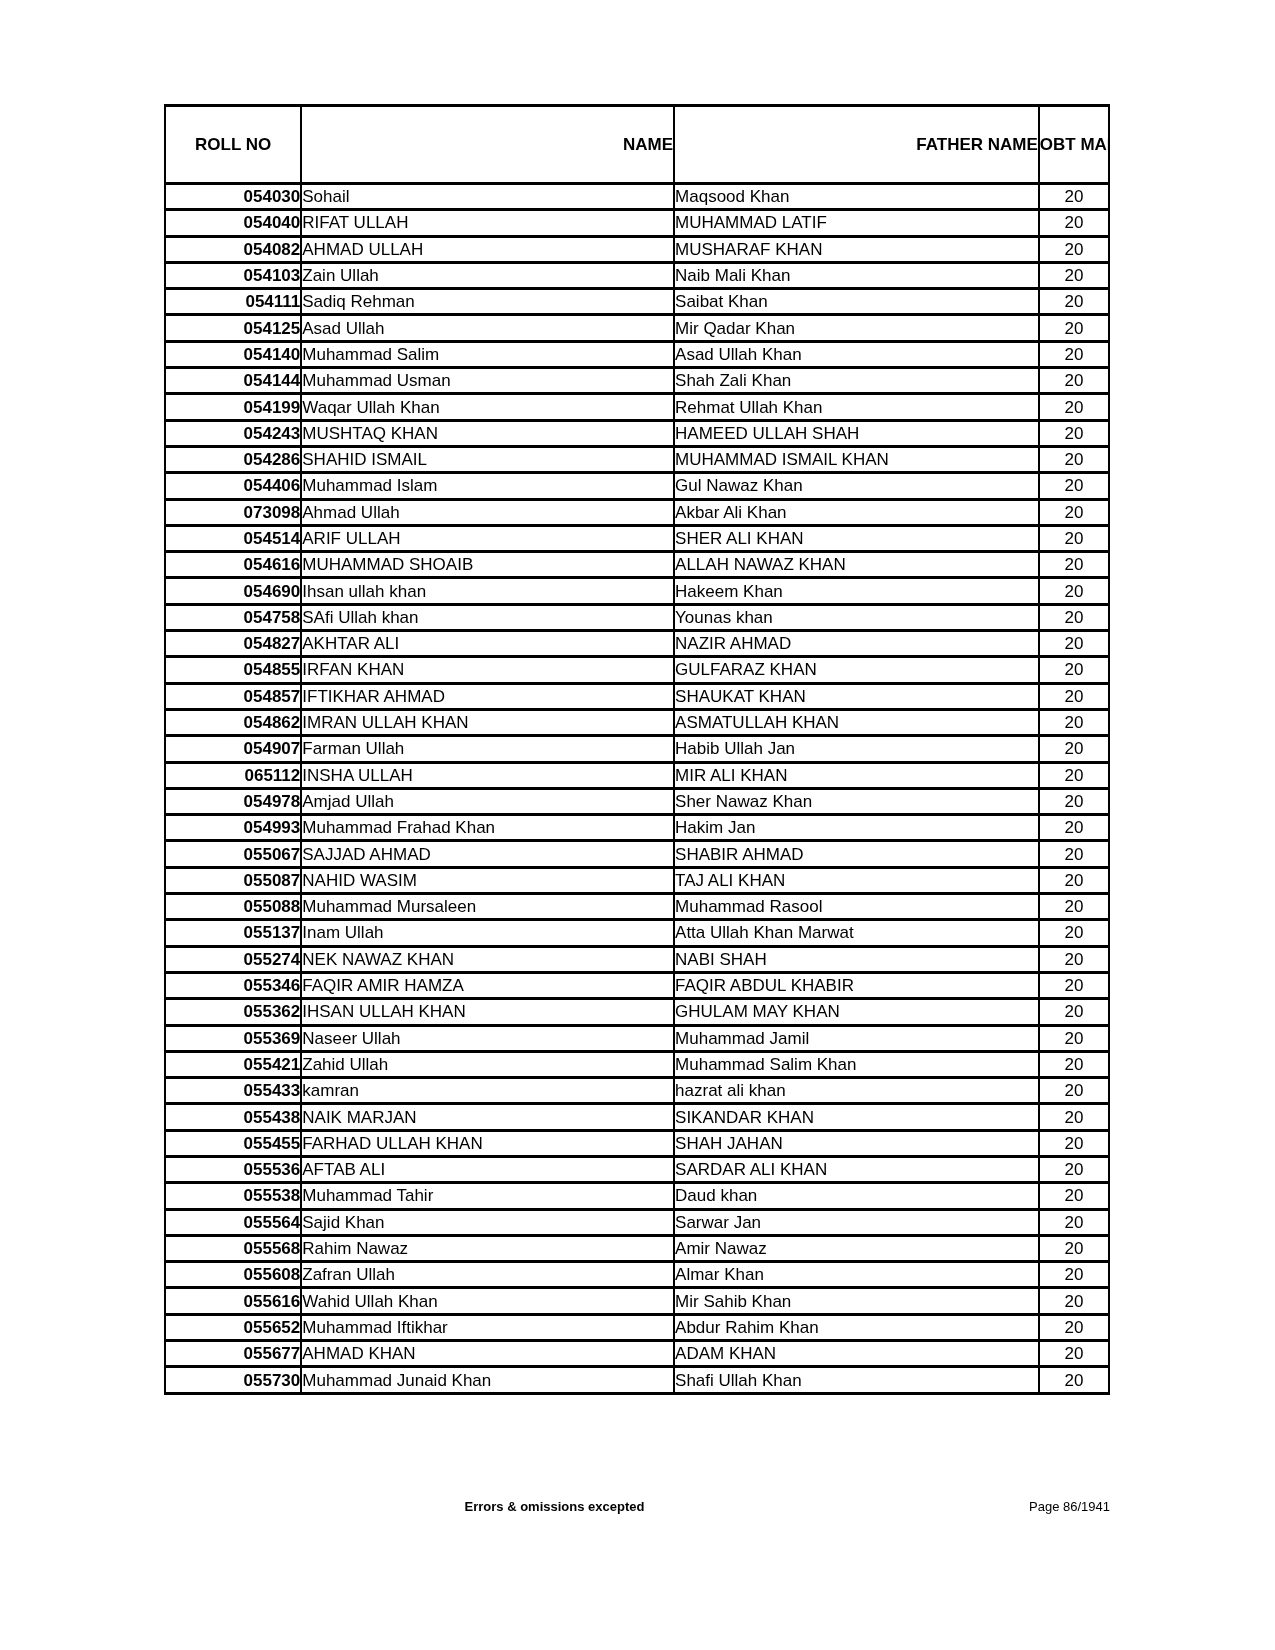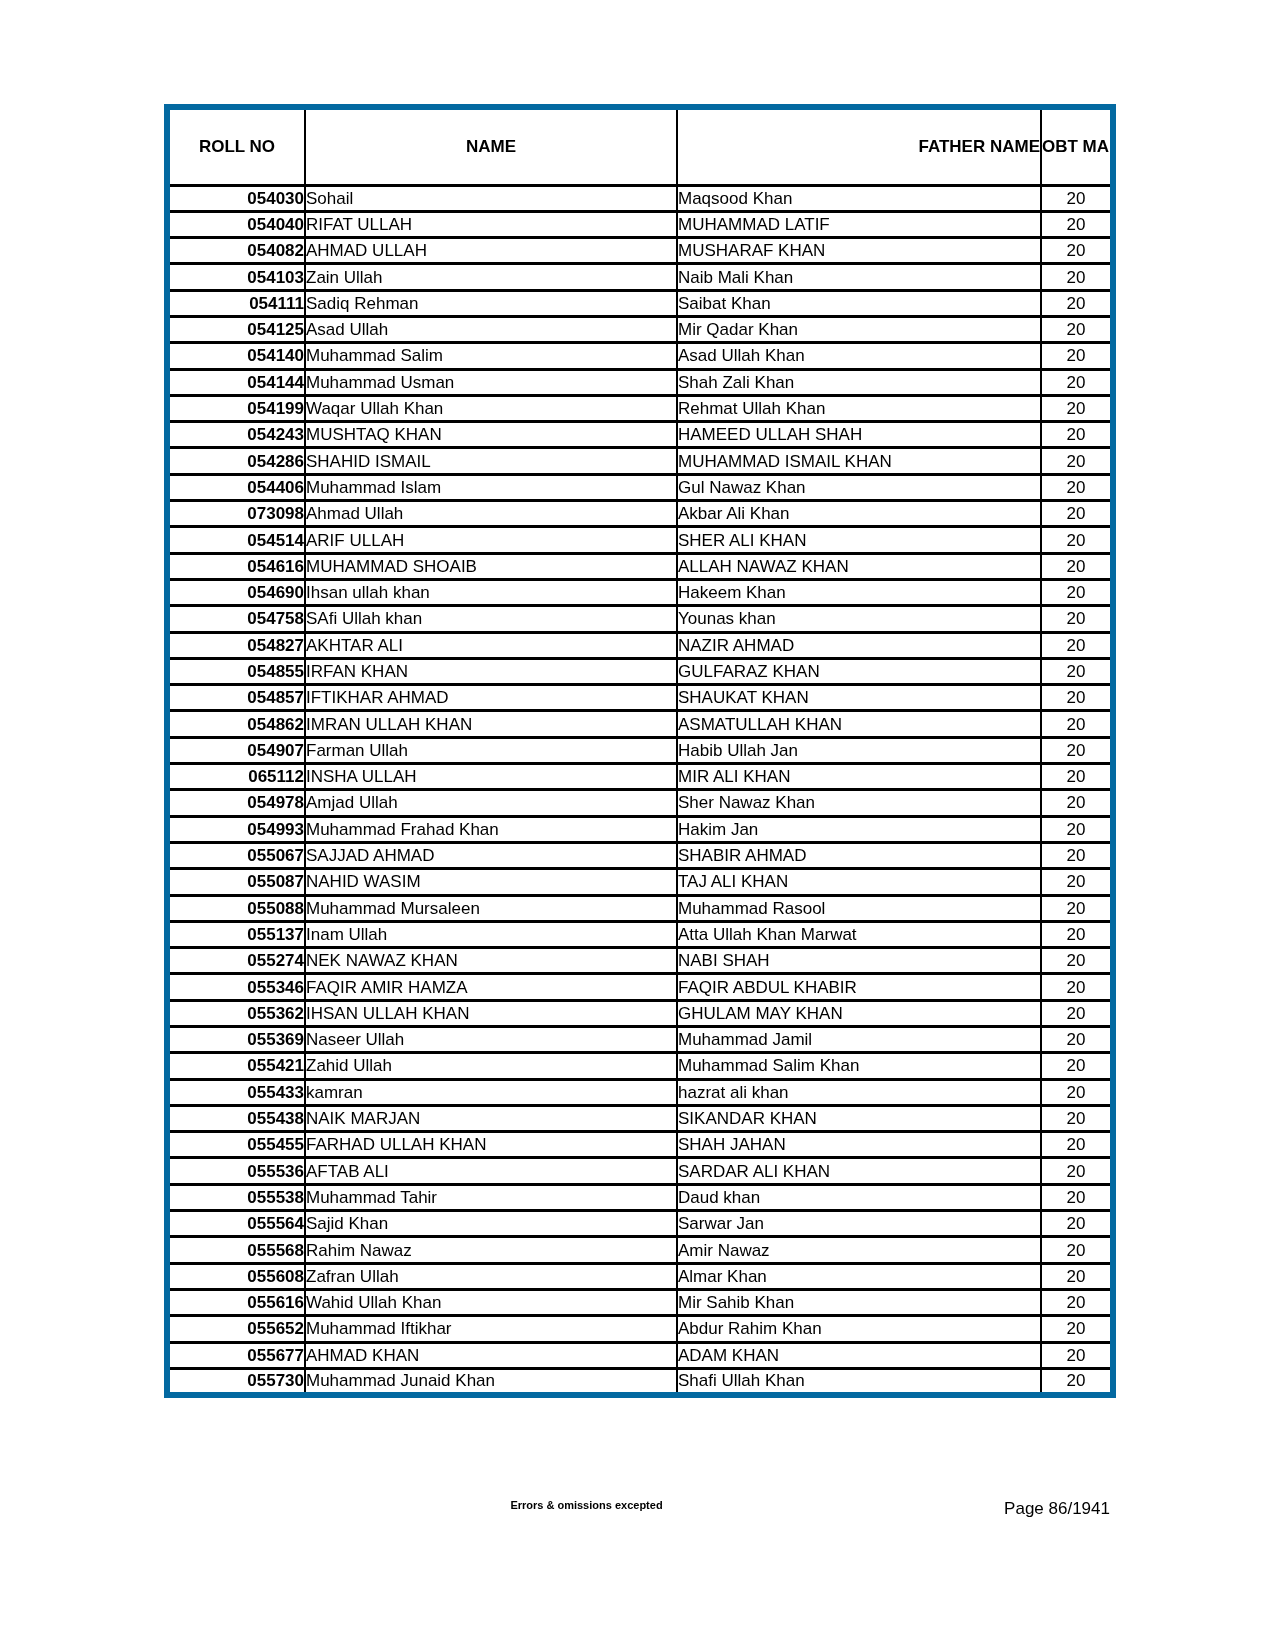--- a/index.html
+++ b/index.html
@@ -28,32 +28,32 @@
   table.results td {
     border-left: 2px solid #000;
     border-right: 2px solid #000;
     border-top: 3px solid #000;
     border-bottom: 3px solid #000;
     padding: 0;
     overflow: hidden;
     white-space: nowrap;
   }
   table.results {
-    border: 6px solid #0369a1;
+    border: 2px solid #0369a1;
   }
   thead tr {
     height: 78px;
   }
   th {
     font-size: 17px;
     font-weight: bold;
     vertical-align: middle;
   }
   th.c-roll   { width: 134px; text-align: center; }
-  th.c-name   { width: 370px; text-align: center; padding-left: 5px; }
+  th.c-name   { width: 370px; text-align: right; padding-left: 5px; }
   th.c-father { width: 362px; text-align: right; padding-left: 5px; }
   th.c-obt    { width: 68px;  text-align: center; white-space: normal; line-height: 1.25; }
   tbody tr {
     height: 26.3px;
   }
   td {
     font-size: 17px;
     vertical-align: middle;
     line-height: 1;
   }
@@ -68,29 +68,28 @@
   }
   td.cell-marks {
     text-align: center;
   }
   .footer-note {
     position: absolute;
     top: 1499px;
     left: 0;
     width: 1109px;
     text-align: center;
-    font-size: 11px;
+    font-size: 13px;
     font-weight: bold;
-    padding-left: 32px;
   }
   .footer-page {
     position: absolute;
     top: 1499px;
     right: 165px;
-    font-size: 17px;
+    font-size: 13px;
     font-weight: normal;
   }
 </style>
 </head>
 <body>
 
 <div class="page">
 
   <table class="results">
     <thead>

